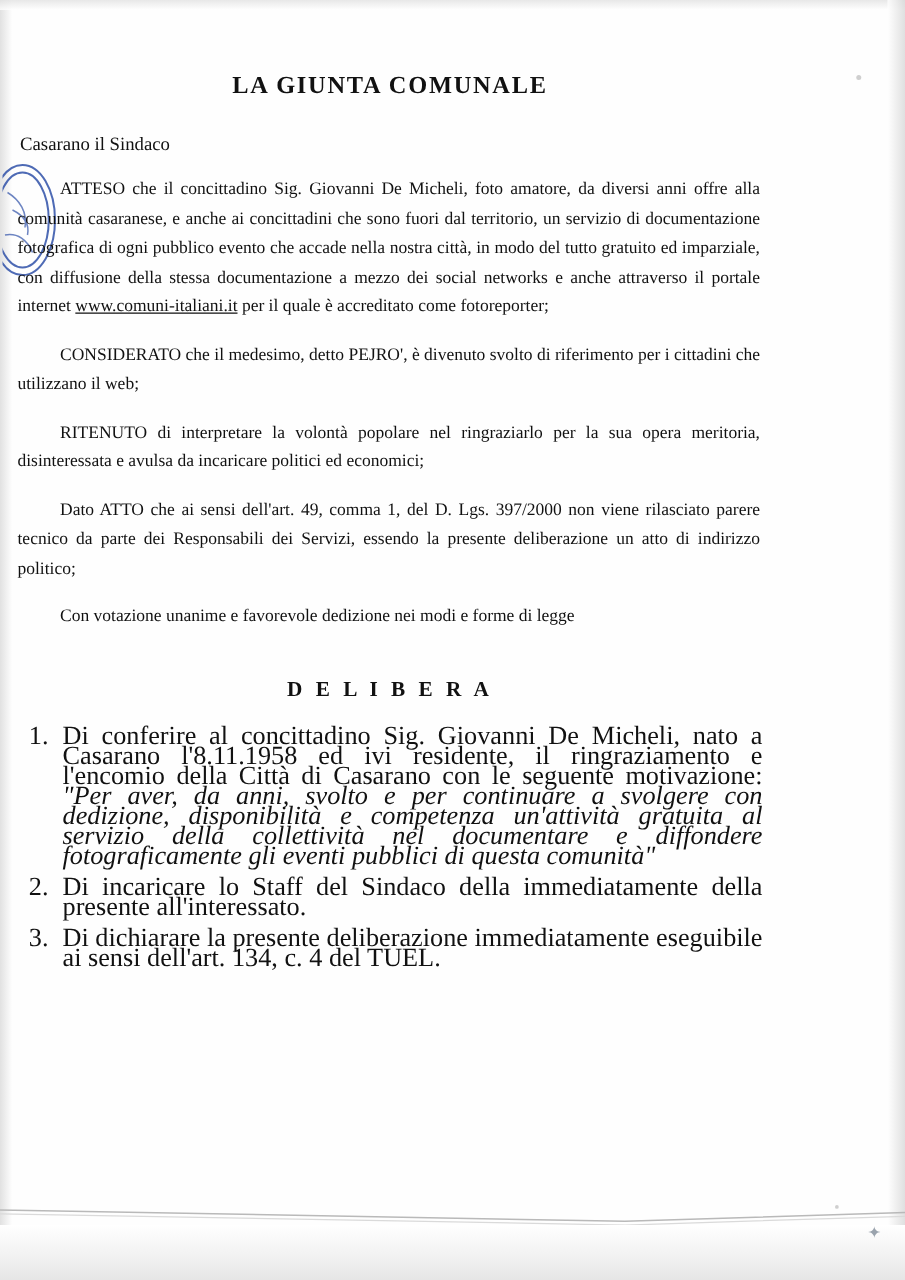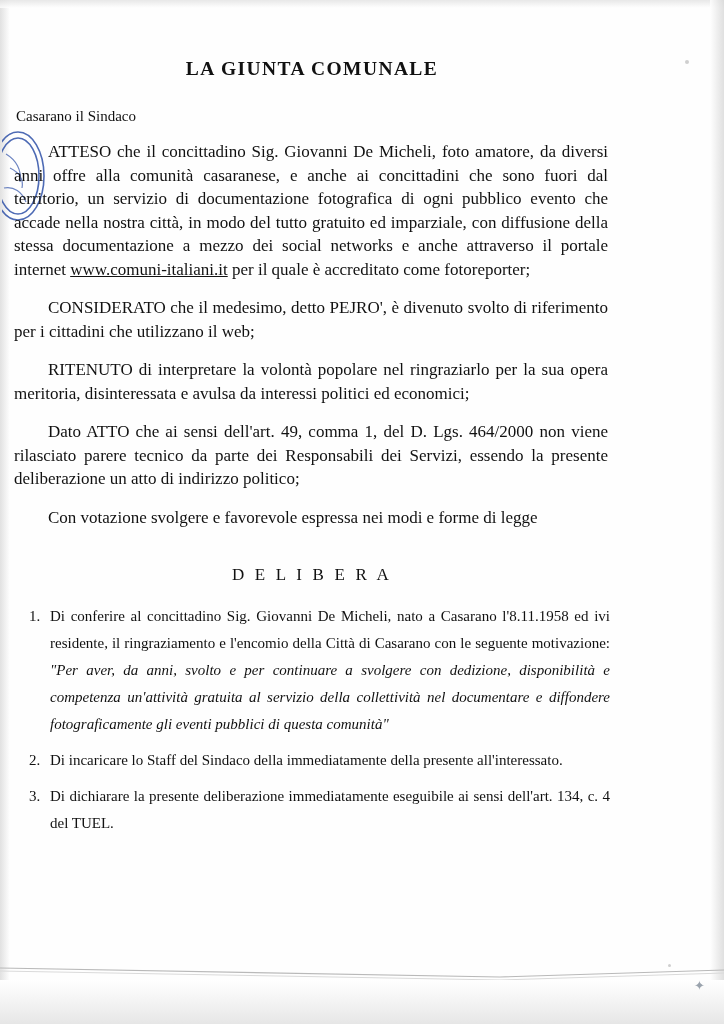--- a/index.html
+++ b/index.html
@@ -62,47 +62,47 @@
     font-family: "Liberation Serif", serif;
   }
 
   .relaziona {
     font-size: 15px;
     margin-top: 28px;
     margin-left: 2px;
   }
 
   p.body-par {
-    font-size: 17px;
+    font-size: 14px;
     line-height: 23.5px;
     text-align: justify;
     margin: 15px 0 0 0;
     text-indent: 34px;
     padding-right: 2px;
   }
 
   .link {
     text-decoration: underline;
     color: #111111;
   }
 
   .delibera-heading {
     text-align: center;
-    font-weight: normal;
+    font-weight: bold;
     font-size: 17px;
     letter-spacing: 3.2px;
     margin-top: 36px;
     margin-bottom: 4px;
   }
 
   ol.delibera-list {
     margin: 18px 0 0 0;
     padding-left: 30px;
-    font-size: 15px;
-    line-height: 27px;
+    font-size: 21px;
+    line-height: 16px;
   }
   ol.delibera-list > li {
     margin-bottom: 9px;
     text-align: justify;
     padding-left: 6px;
   }
   .quote-italic {
     font-style: italic;
   }
 
@@ -170,25 +170,25 @@
   <div class="content">
 
     <h1 class="doc-title">LA GIUNTA COMUNALE</h1>
 
     <div class="relaziona">Casarano il Sindaco</div>
 
     <p class="body-par"><span>ATTESO che il concittadino Sig. Giovanni  De Micheli, foto amatore, da diversi anni offre alla comunità casaranese, e anche ai concittadini che sono fuori dal territorio, un servizio di documentazione fotografica di ogni pubblico evento che accade nella nostra città, in modo del tutto gratuito ed imparziale, con diffusione della stessa documentazione  a mezzo dei social networks e anche attraverso il portale internet </span><span class="link">www.comuni-italiani.it</span><span> per il quale è accreditato come fotoreporter;</span></p>
 
     <p class="body-par">CONSIDERATO che il medesimo, detto PEJRO', è divenuto svolto di riferimento per i cittadini che utilizzano il web;</p>
 
-    <p class="body-par">RITENUTO di interpretare la volontà popolare nel ringraziarlo per la sua opera meritoria, disinteressata e avulsa da interessi politici ed economici;</p>
-
-    <p class="body-par">Dato ATTO che ai sensi dell'art. 49, comma 1, del D. Lgs. 464/2000 non viene rilasciato parere tecnico da parte dei Responsabili dei Servizi, essendo la presente deliberazione un atto di indirizzo politico;</p>
-
-    <p class="body-par">Con votazione svolgere e favorevole espressa nei modi e forme di legge</p>
+    <p class="body-par">RITENUTO di interpretare la volontà popolare nel ringraziarlo per la sua opera meritoria, disinteressata e avulsa da incaricare politici ed economici;</p>
+
+    <p class="body-par">Dato ATTO che ai sensi dell'art. 49, comma 1, del D. Lgs. 397/2000 non viene rilasciato parere tecnico da parte dei Responsabili dei Servizi, essendo la presente deliberazione un atto di indirizzo politico;</p>
+
+    <p class="body-par">Con votazione unanime e favorevole dedizione nei modi e forme di legge</p>
 
     <h2 class="delibera-heading">D E L I B E R A</h2>
 
     <ol class="delibera-list">
       <li>
         <span>Di conferire al concittadino Sig. Giovanni  De Micheli, nato a  Casarano l'8.11.1958 ed ivi residente, il ringraziamento e l'encomio della Città di Casarano con le seguente motivazione:</span>
         <span class="quote-italic">"Per aver, da anni, svolto e per continuare a svolgere con dedizione, disponibilità e competenza un'attività gratuita al  servizio della collettività nel documentare e diffondere fotograficamente gli eventi pubblici di questa comunità"</span>
       </li>
       <li>
         <span>Di incaricare lo Staff del Sindaco della immediatamente della presente all'interessato.</span>

